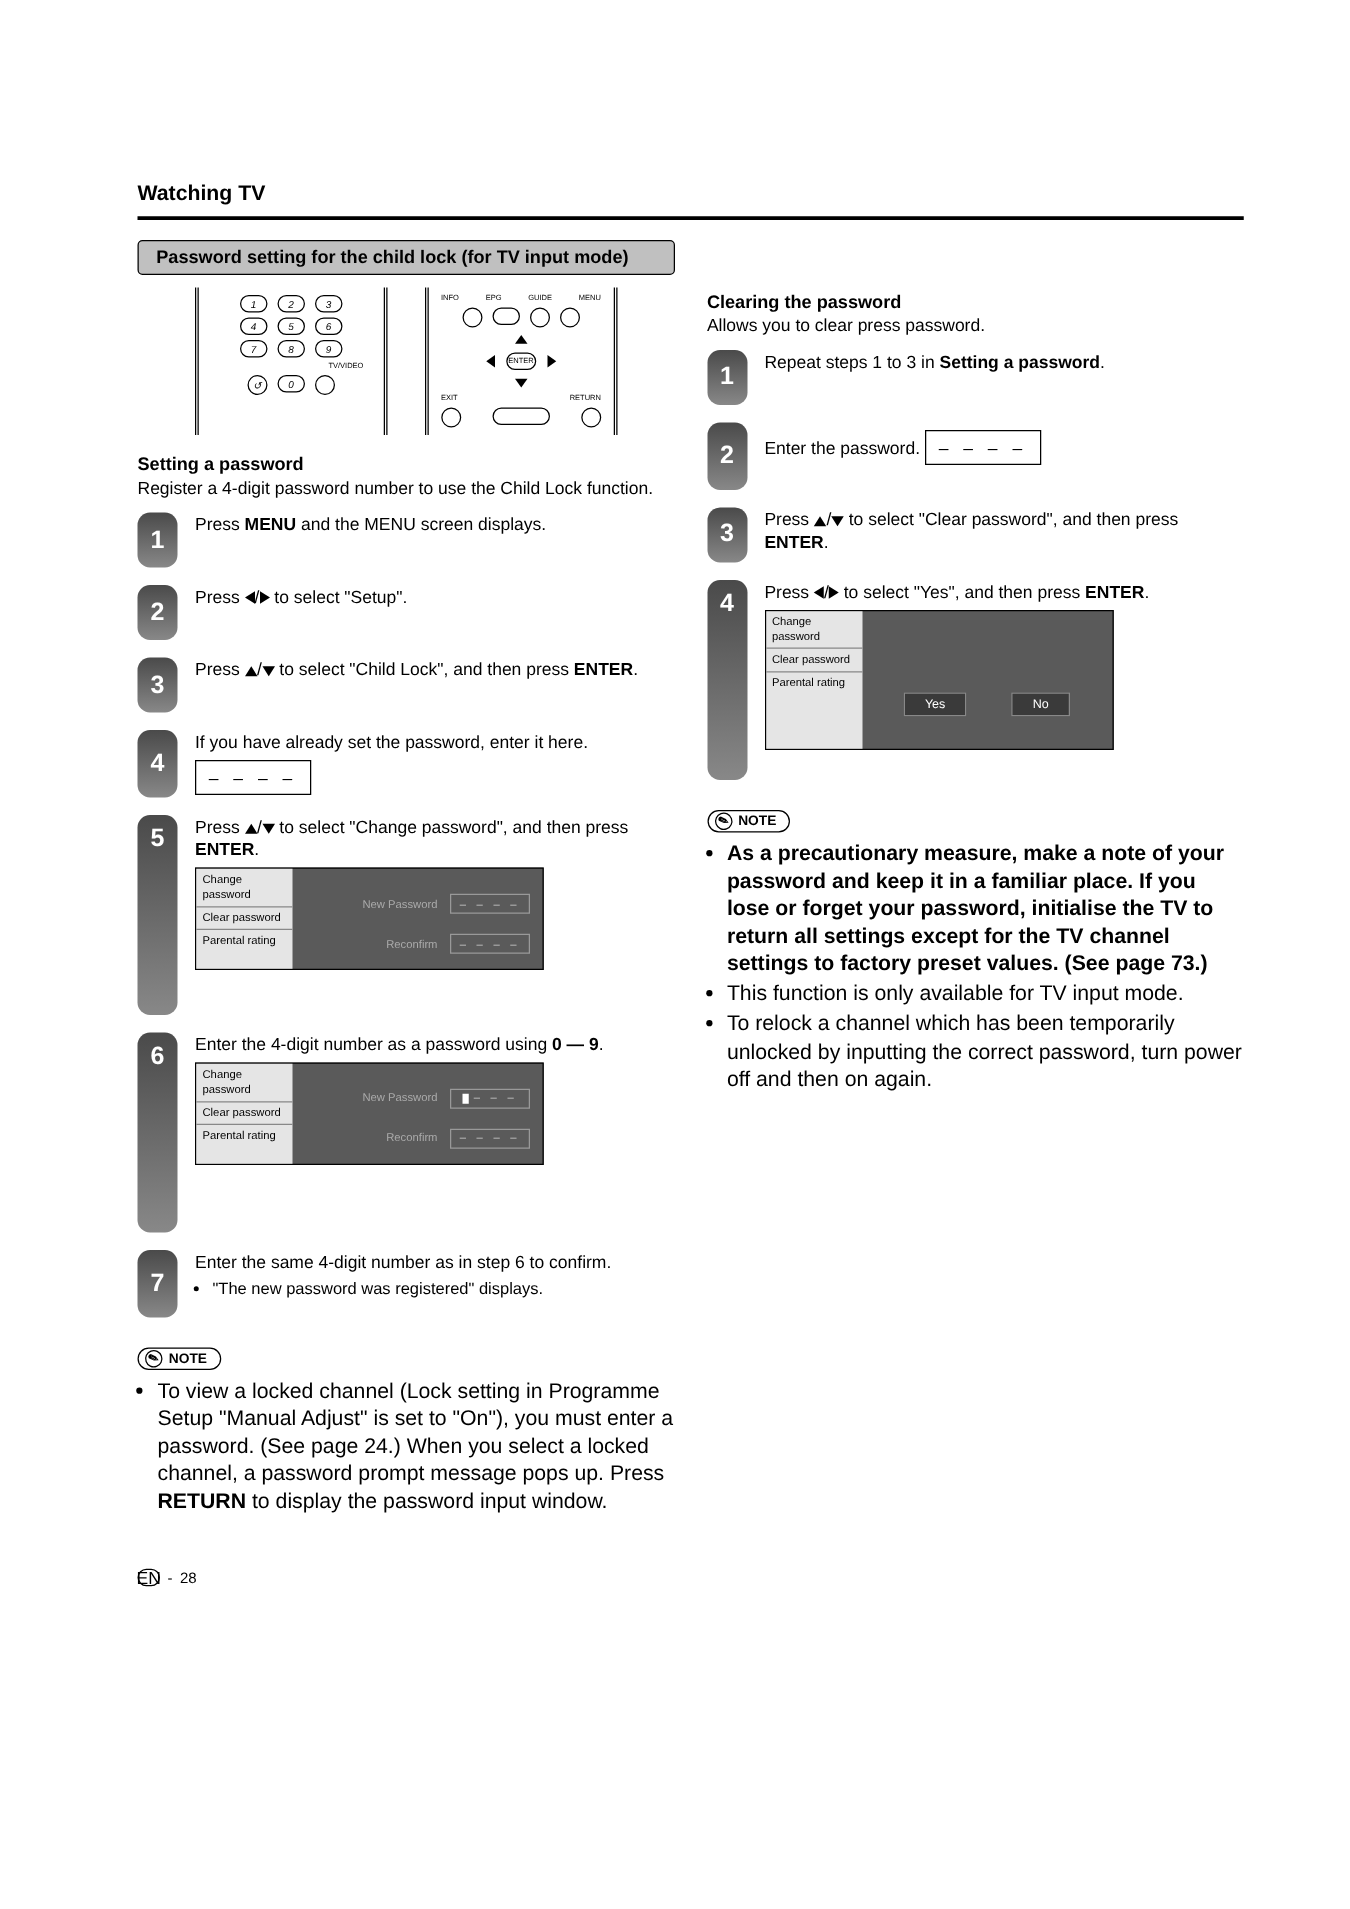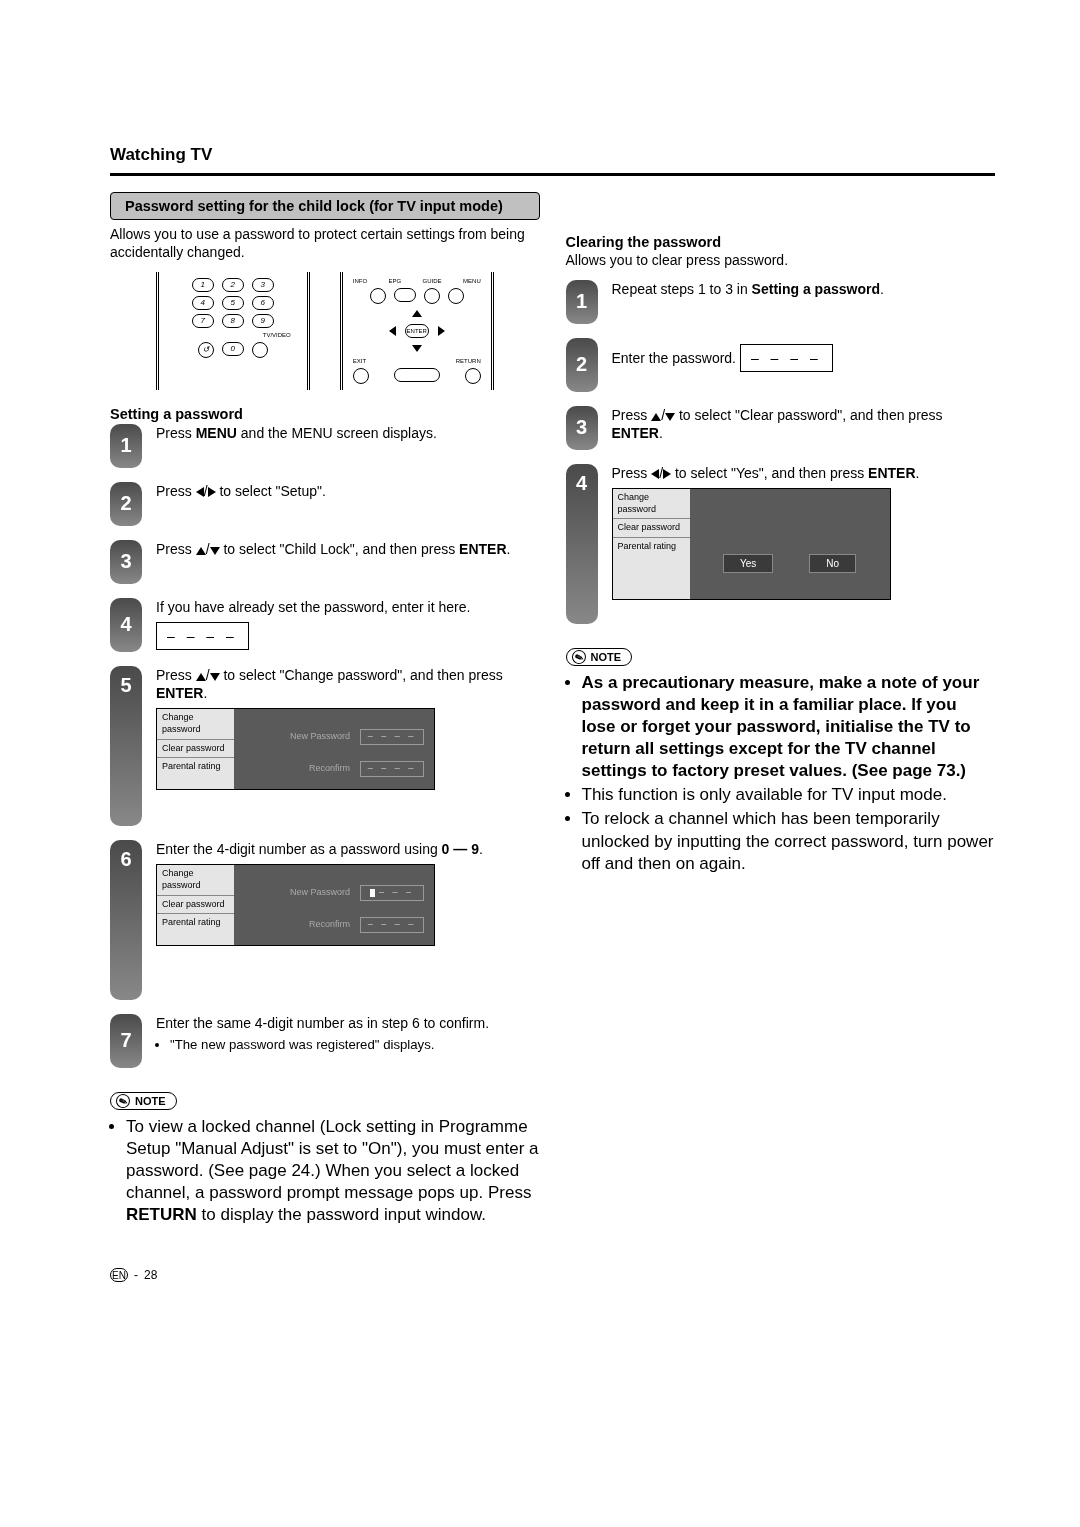--- a/index.html
+++ b/index.html
@@ -207,36 +207,35 @@
   .dpad .lf{left:6px;top:50%;transform:translateY(-50%);border-top:5px solid transparent;border-bottom:5px solid transparent;border-right:7px solid #000;}
   .dpad .rt{right:6px;top:50%;transform:translateY(-50%);border-top:5px solid transparent;border-bottom:5px solid transparent;border-left:7px solid #000;}
   .lbl-row{display:flex;justify-content:space-between;width:100%;font-size:6px;}
   .footer {
     margin-top: 40px;
     font-size: 12px;
     display:flex;align-items:center;gap:6px;
   }
   .footer .circ{
     border:1px solid #000;border-radius:50%;
-    width:18px;height:14px;font-size:10px;display:flex;align-items:center;justify-content:center;
+    width:18px;height:14px;font-size:14px;display:flex;align-items:center;justify-content:center;
     border-radius:8px;
   }
 </style>
 </head>
 <body>
 
 <div class="page">
   <div class="section-title">Watching TV</div>
   <hr class="rule">
 
   <div class="two-col">
 
     <div class="col">
       <div class="banner">Password setting for the child lock (for TV input mode)</div>
-      <div class="intro">Allows you to use a password to protect certain settings from being accidentally changed.</div>
 
       
       <div class="remote-row">
 
         <div class="remote">
           <div class="key-row">
             <div class="key">1</div>
             <div class="key">2</div>
             <div class="key">3</div>
           </div>
@@ -284,20 +283,21 @@
           </div>
           <div class="key-row" style="justify-content:space-between;width:100%">
             <div class="key round"></div>
             <div class="key" style="width:46px"></div>
             <div class="key round"></div>
           </div>
         </div>
       </div>
 
       <div class="sub-heading">Setting a password</div>
+      <div class="sub-text">Register a 4-digit password number to use the Child Lock function.</div>
 
       
       <div class="step">
         <div class="step-badge">1</div>
         <div class="step-body">
           <span>Press </span><b>MENU</b><span> and the MENU screen displays.</span>
         </div>
       </div>
 
       

